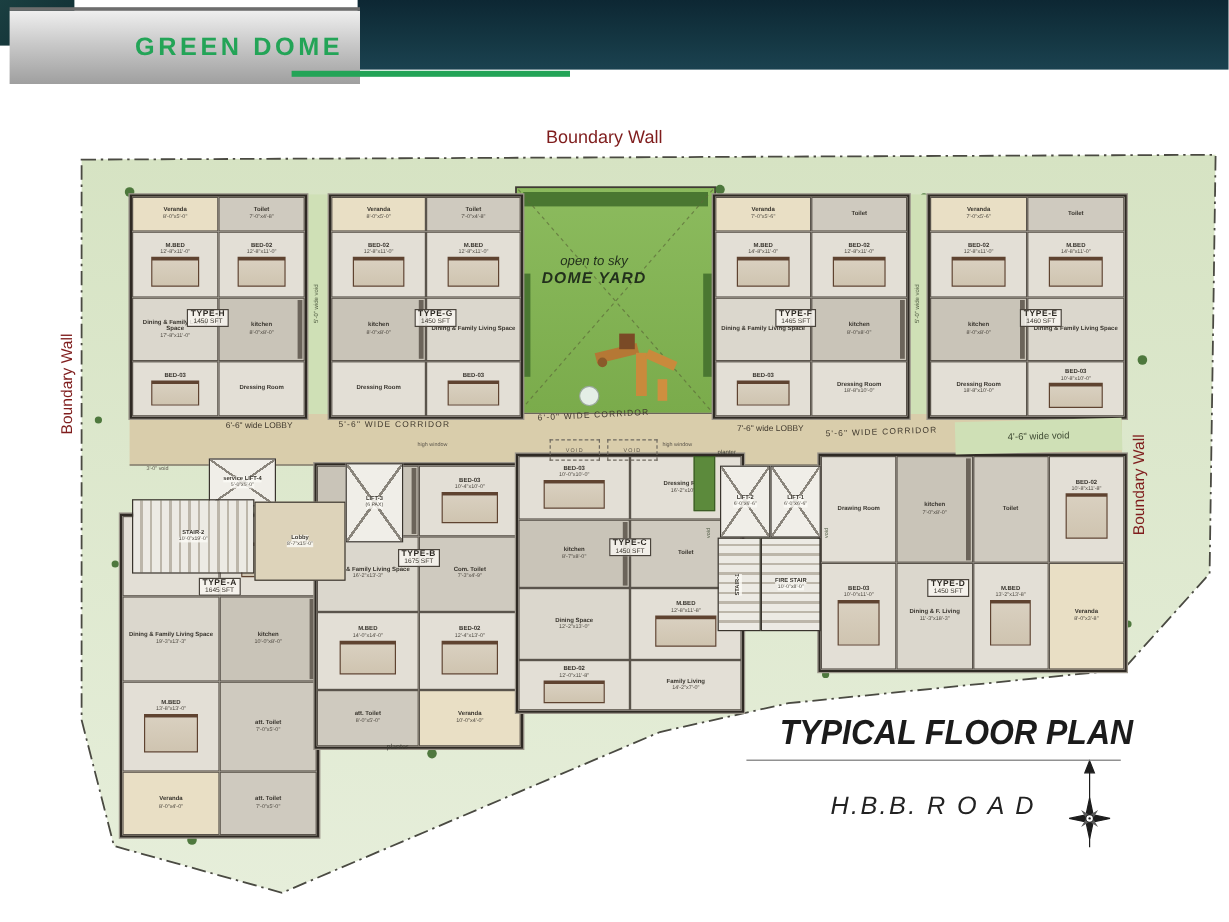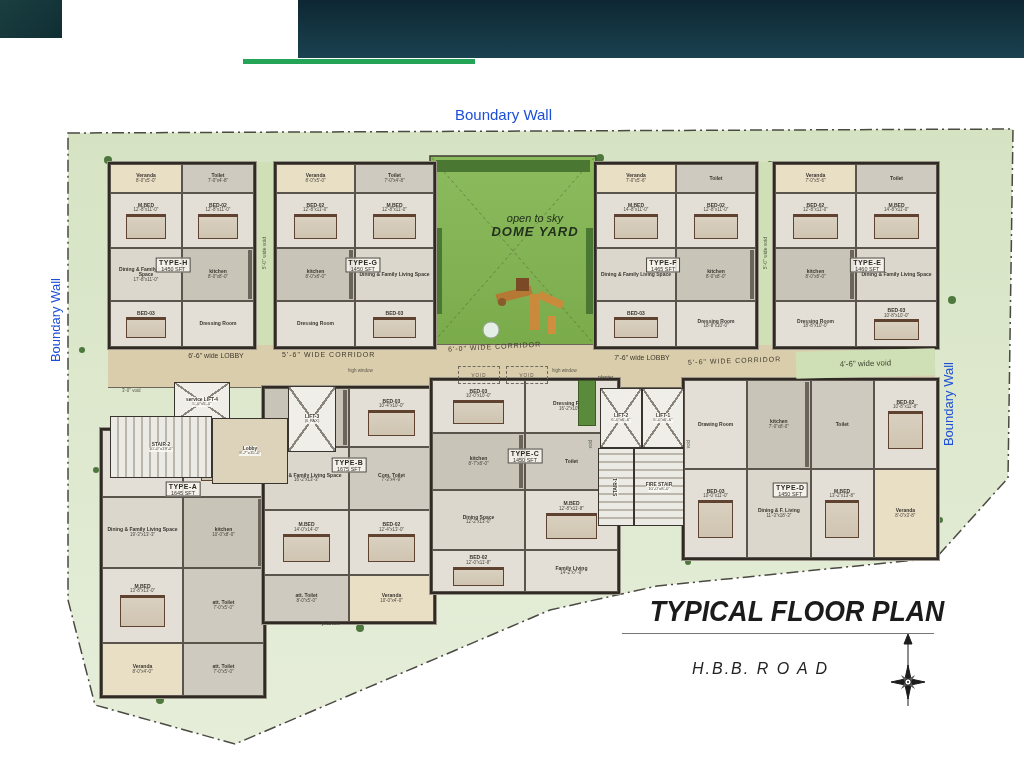--- a/index.html
+++ b/index.html
@@ -8,21 +8,21 @@
 
   
   .hdr-corner{position:absolute;left:0;top:0;width:62px;height:38px;background:linear-gradient(135deg,#1b3f41,#0f2e33);}
   .hdr-navy{position:absolute;left:298px;top:0;width:726px;height:58px;background:linear-gradient(180deg,#0d2733 0%,#143642 55%,#1b4250 100%);}
   .hdr-silver{position:absolute;left:8px;top:6px;width:292px;height:64px;background:linear-gradient(180deg,#efefef 0%,#c9c9c9 45%,#9f9f9f 100%);border-top:3px solid #6d6d6d;display:flex;align-items:center;justify-content:flex-end;padding-right:14px;box-sizing:border-box;}
   .brand{color:#23a457;font-weight:bold;font-size:21px;letter-spacing:3px;}
   .hdr-oasis{position:absolute;left:272px;top:2px;color:#23a457;font-family:"DejaVu Serif",serif;font-weight:bold;font-size:49px;letter-spacing:4px;}
   .hdr-underline{position:absolute;left:243px;top:59px;width:232px;height:5px;background:#23a457;}
 
   
-  .bw{position:absolute;color:#1d4ed8;font-size:15px;text-align:right;}
+  .bw{position:absolute;color:#7f1d1d;font-size:15px;text-align:right;}
   .bw-top{left:455px;top:106px;}
   .bw-left{left:48px;top:278px;writing-mode:vertical-rl;transform:rotate(180deg);font-size:13px;}
   .bw-right{left:941px;top:362px;writing-mode:vertical-rl;transform:rotate(180deg);font-size:13px;}
 
   
   .corridor-band{position:absolute;left:108px;top:344px;width:827px;height:42px;background:#d9cdab;border-top:1px solid #6b655c;border-bottom:1px solid #6b655c;}
   .cl{position:absolute;color:#40392e;font-size:7px;letter-spacing:1px;white-space:nowrap;}
   .cl-lobby-left{left:188px;top:352px;width:56px;text-align:center;letter-spacing:0;}
   .cl-corr-left{left:282px;top:351px;}
   .cl-corr-center{left:448px;top:343px;transform:rotate(-3deg);}
@@ -96,28 +96,28 @@
   .c-stair2{left:110px;top:416px;width:100px;height:60px;}
   .c-lobby{left:212px;top:418px;width:74px;height:64px;background:#ddd3ba;}
   .c-lift3{left:288px;top:386px;width:46px;height:64px;}
   .c-lift2{left:600px;top:388px;width:40px;height:58px;}
   .c-lift1{left:642px;top:388px;width:40px;height:58px;}
   .c-stair1{left:598px;top:448px;width:34px;height:76px;}
   .c-stair1 .rn{writing-mode:vertical-rl;transform:rotate(180deg);}
   .c-fire{left:634px;top:448px;width:48px;height:76px;}
 
   
-  .cy-label{position:absolute;left:460px;top:212px;width:150px;text-align:center;color:#22301c;font-style:italic;z-index:2;}
+  .cy-label{position:absolute;left:420px;top:212px;width:150px;text-align:center;color:#22301c;font-style:italic;z-index:2;}
   .cy-label .l1{display:block;font-size:11px;}
   .cy-label .l2{display:block;font-size:13px;font-weight:bold;letter-spacing:1px;}
 
   
   .plan-title{position:absolute;left:625px;top:595px;width:310px;text-align:right;font-size:29px;font-style:italic;font-weight:600;color:#1b1b1b;transform:scaleX(.92);transform-origin:right;white-space:nowrap;}
   .title-rule{position:absolute;left:622px;top:633px;width:312px;height:1px;background:#777;}
-  .road{position:absolute;left:692px;top:660px;font-size:16px;font-style:italic;color:#222;letter-spacing:2px;}
+  .road{position:absolute;left:692px;top:660px;font-size:21px;font-style:italic;color:#222;letter-spacing:2px;}
 
   svg.site-svg{position:absolute;left:0;top:0;z-index:0;}
   .overlay{z-index:2;}
 </style>
 </head>
 <body>
 
 <div class="page">
 
   <svg class="site-svg" width="1024" height="768" viewBox="0 0 1024 768">
@@ -173,20 +173,23 @@
         <polygon points="0,-17 3,-3 17,0 3,3 0,17 -3,3 -17,0 -3,-3"></polygon>
         <polygon points="0,-10 2,-2 10,0 2,2 0,10 -2,2 -10,0 -2,-2" transform="rotate(45)" fill="#5a5a5a" stroke="none"></polygon>
         <circle cx="0" cy="0" r="3.2" fill="#fff" stroke-width="1"></circle>
         <circle cx="0" cy="0" r="1" fill="#1d1d1d" stroke="none"></circle>
       </g>
     </g>
   </svg>
 
   <div class="hdr-corner"></div>
   <div class="hdr-navy"></div>
+  <div class="hdr-silver">
+    <span class="brand">GREEN DOME</span>
+  </div>
   <div class="hdr-underline"></div>
 
   <div class="bw bw-top">Boundary Wall</div>
   <div class="bw bw-left">Boundary Wall</div>
   <div class="bw bw-right">Boundary Wall</div>
 
   <div class="corridor-band overlay"></div>
   <div class="void-strip vs1 overlay">
       <span>5'-0" wide void</span>
     </div>

